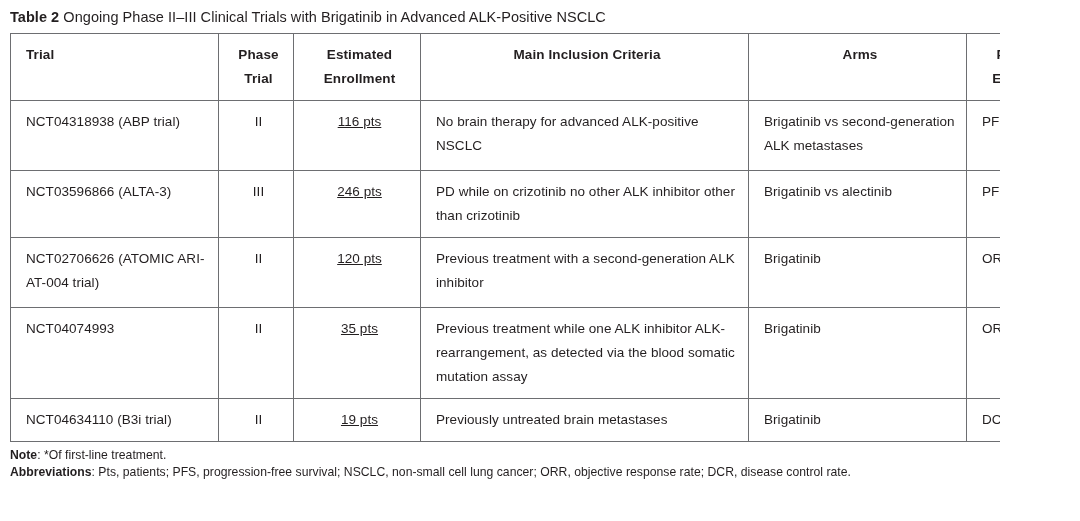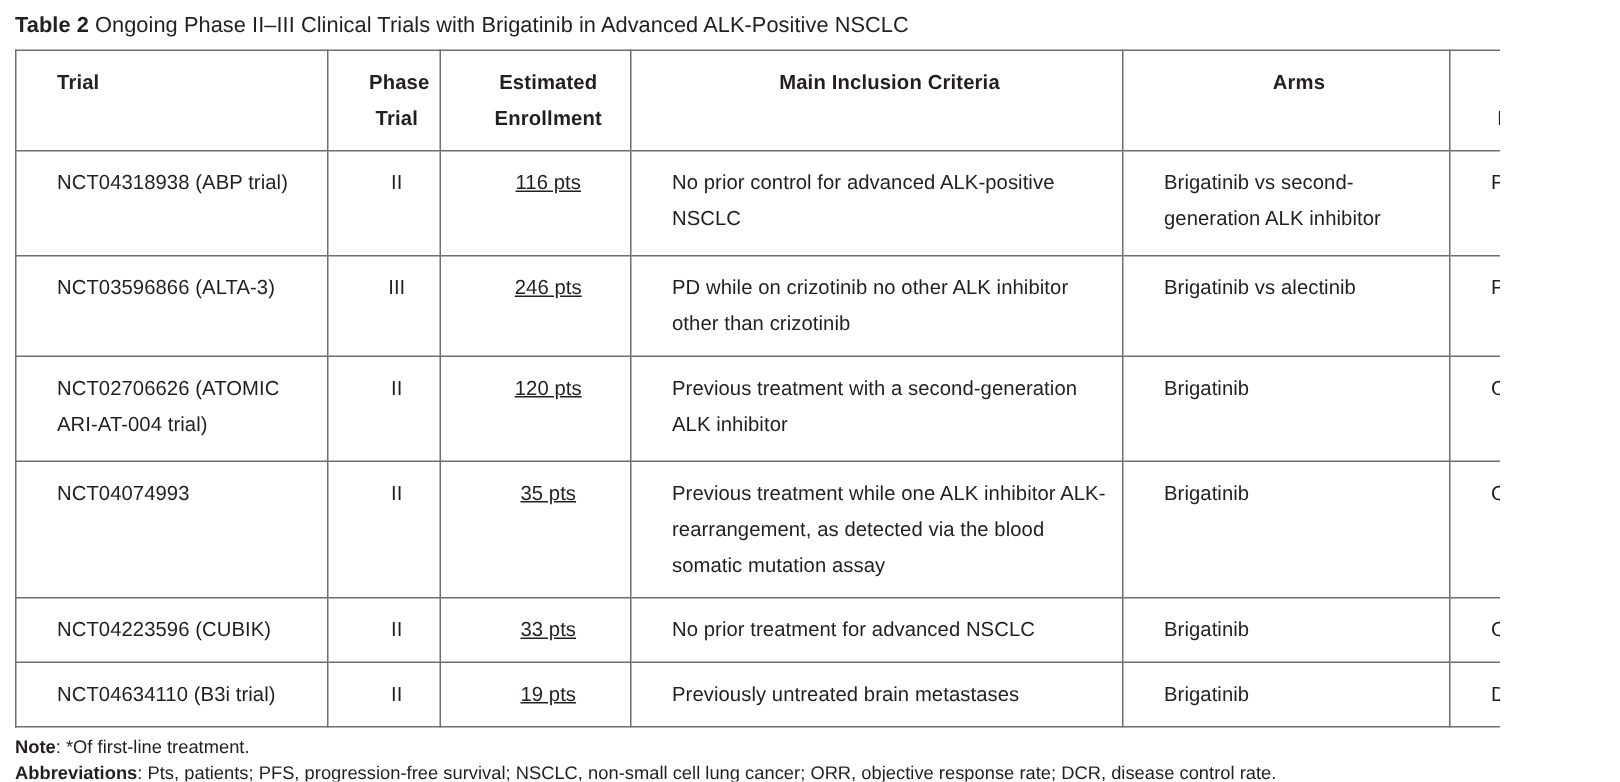--- a/index.html
+++ b/index.html
@@ -40,21 +40,21 @@
     table-layout: fixed;
     border: 1px solid #6d6e71;
   }
   table.trials th,
   table.trials td {
     border: 1px solid #6d6e71;
     vertical-align: top;
     font-size: 13.5px;
     line-height: 24px;
     color: #231f20;
-    padding: 9px 10px 9px 27px;
+    padding: 9px 10px 9px 15px;
     box-sizing: border-box;
   }
   table.trials thead th {
     font-weight: bold;
     text-align: center;
     height: 62px;
     padding-top: 9px;
     letter-spacing: 0.1px;
   }
   table.trials thead th.th-trial {
@@ -146,22 +146,22 @@
           <span>Primary</span><br>
           <span>Endpoint</span>
         </th>
       </tr>
     </thead>
     <tbody>
       <tr class="r-h1">
         <td class="c-trial">NCT04318938 (ABP trial)</td>
         <td class="c-phase">II</td>
         <td class="c-enroll">116 pts</td>
-        <td class="c-criteria">No prior control for advanced ALK-positive NSCLC</td>
-        <td class="c-arms">Brigatinib vs second-generation ALK inhibitor</td>
+        <td class="c-criteria">No brain therapy for advanced ALK-positive NSCLC</td>
+        <td class="c-arms">Brigatinib vs second-generation ALK metastases</td>
         <td class="c-endpoint"><span>PFS</span><sup class="star">*</sup></td>
       </tr>
       <tr class="r-h2">
         <td class="c-trial">NCT03596866 (ALTA-3)</td>
         <td class="c-phase">III</td>
         <td class="c-enroll">246 pts</td>
         <td class="c-criteria">PD while on crizotinib no other ALK inhibitor other than crizotinib</td>
         <td class="c-arms">Brigatinib vs alectinib</td>
         <td class="c-endpoint">PFS</td>
       </tr>
@@ -171,28 +171,20 @@
         <td class="c-enroll">120 pts</td>
         <td class="c-criteria">Previous treatment with a second-generation ALK inhibitor</td>
         <td class="c-arms">Brigatinib</td>
         <td class="c-endpoint">ORR</td>
       </tr>
       <tr class="r-h4">
         <td class="c-trial">NCT04074993</td>
         <td class="c-phase">II</td>
         <td class="c-enroll">35 pts</td>
         <td class="c-criteria">Previous treatment while one ALK inhibitor ALK-rearrangement, as detected via the blood somatic mutation assay</td>
-        <td class="c-arms">Brigatinib</td>
-        <td class="c-endpoint">ORR</td>
-      </tr>
-      <tr class="r-h5">
-        <td class="c-trial">NCT04223596 (CUBIK)</td>
-        <td class="c-phase">II</td>
-        <td class="c-enroll">33 pts</td>
-        <td class="c-criteria">No prior treatment for advanced NSCLC</td>
         <td class="c-arms">Brigatinib</td>
         <td class="c-endpoint">ORR</td>
       </tr>
       <tr class="r-h6">
         <td class="c-trial">NCT04634110 (B3i trial)</td>
         <td class="c-phase">II</td>
         <td class="c-enroll">19 pts</td>
         <td class="c-criteria">Previously untreated brain metastases</td>
         <td class="c-arms">Brigatinib</td>
         <td class="c-endpoint">DCR</td>

